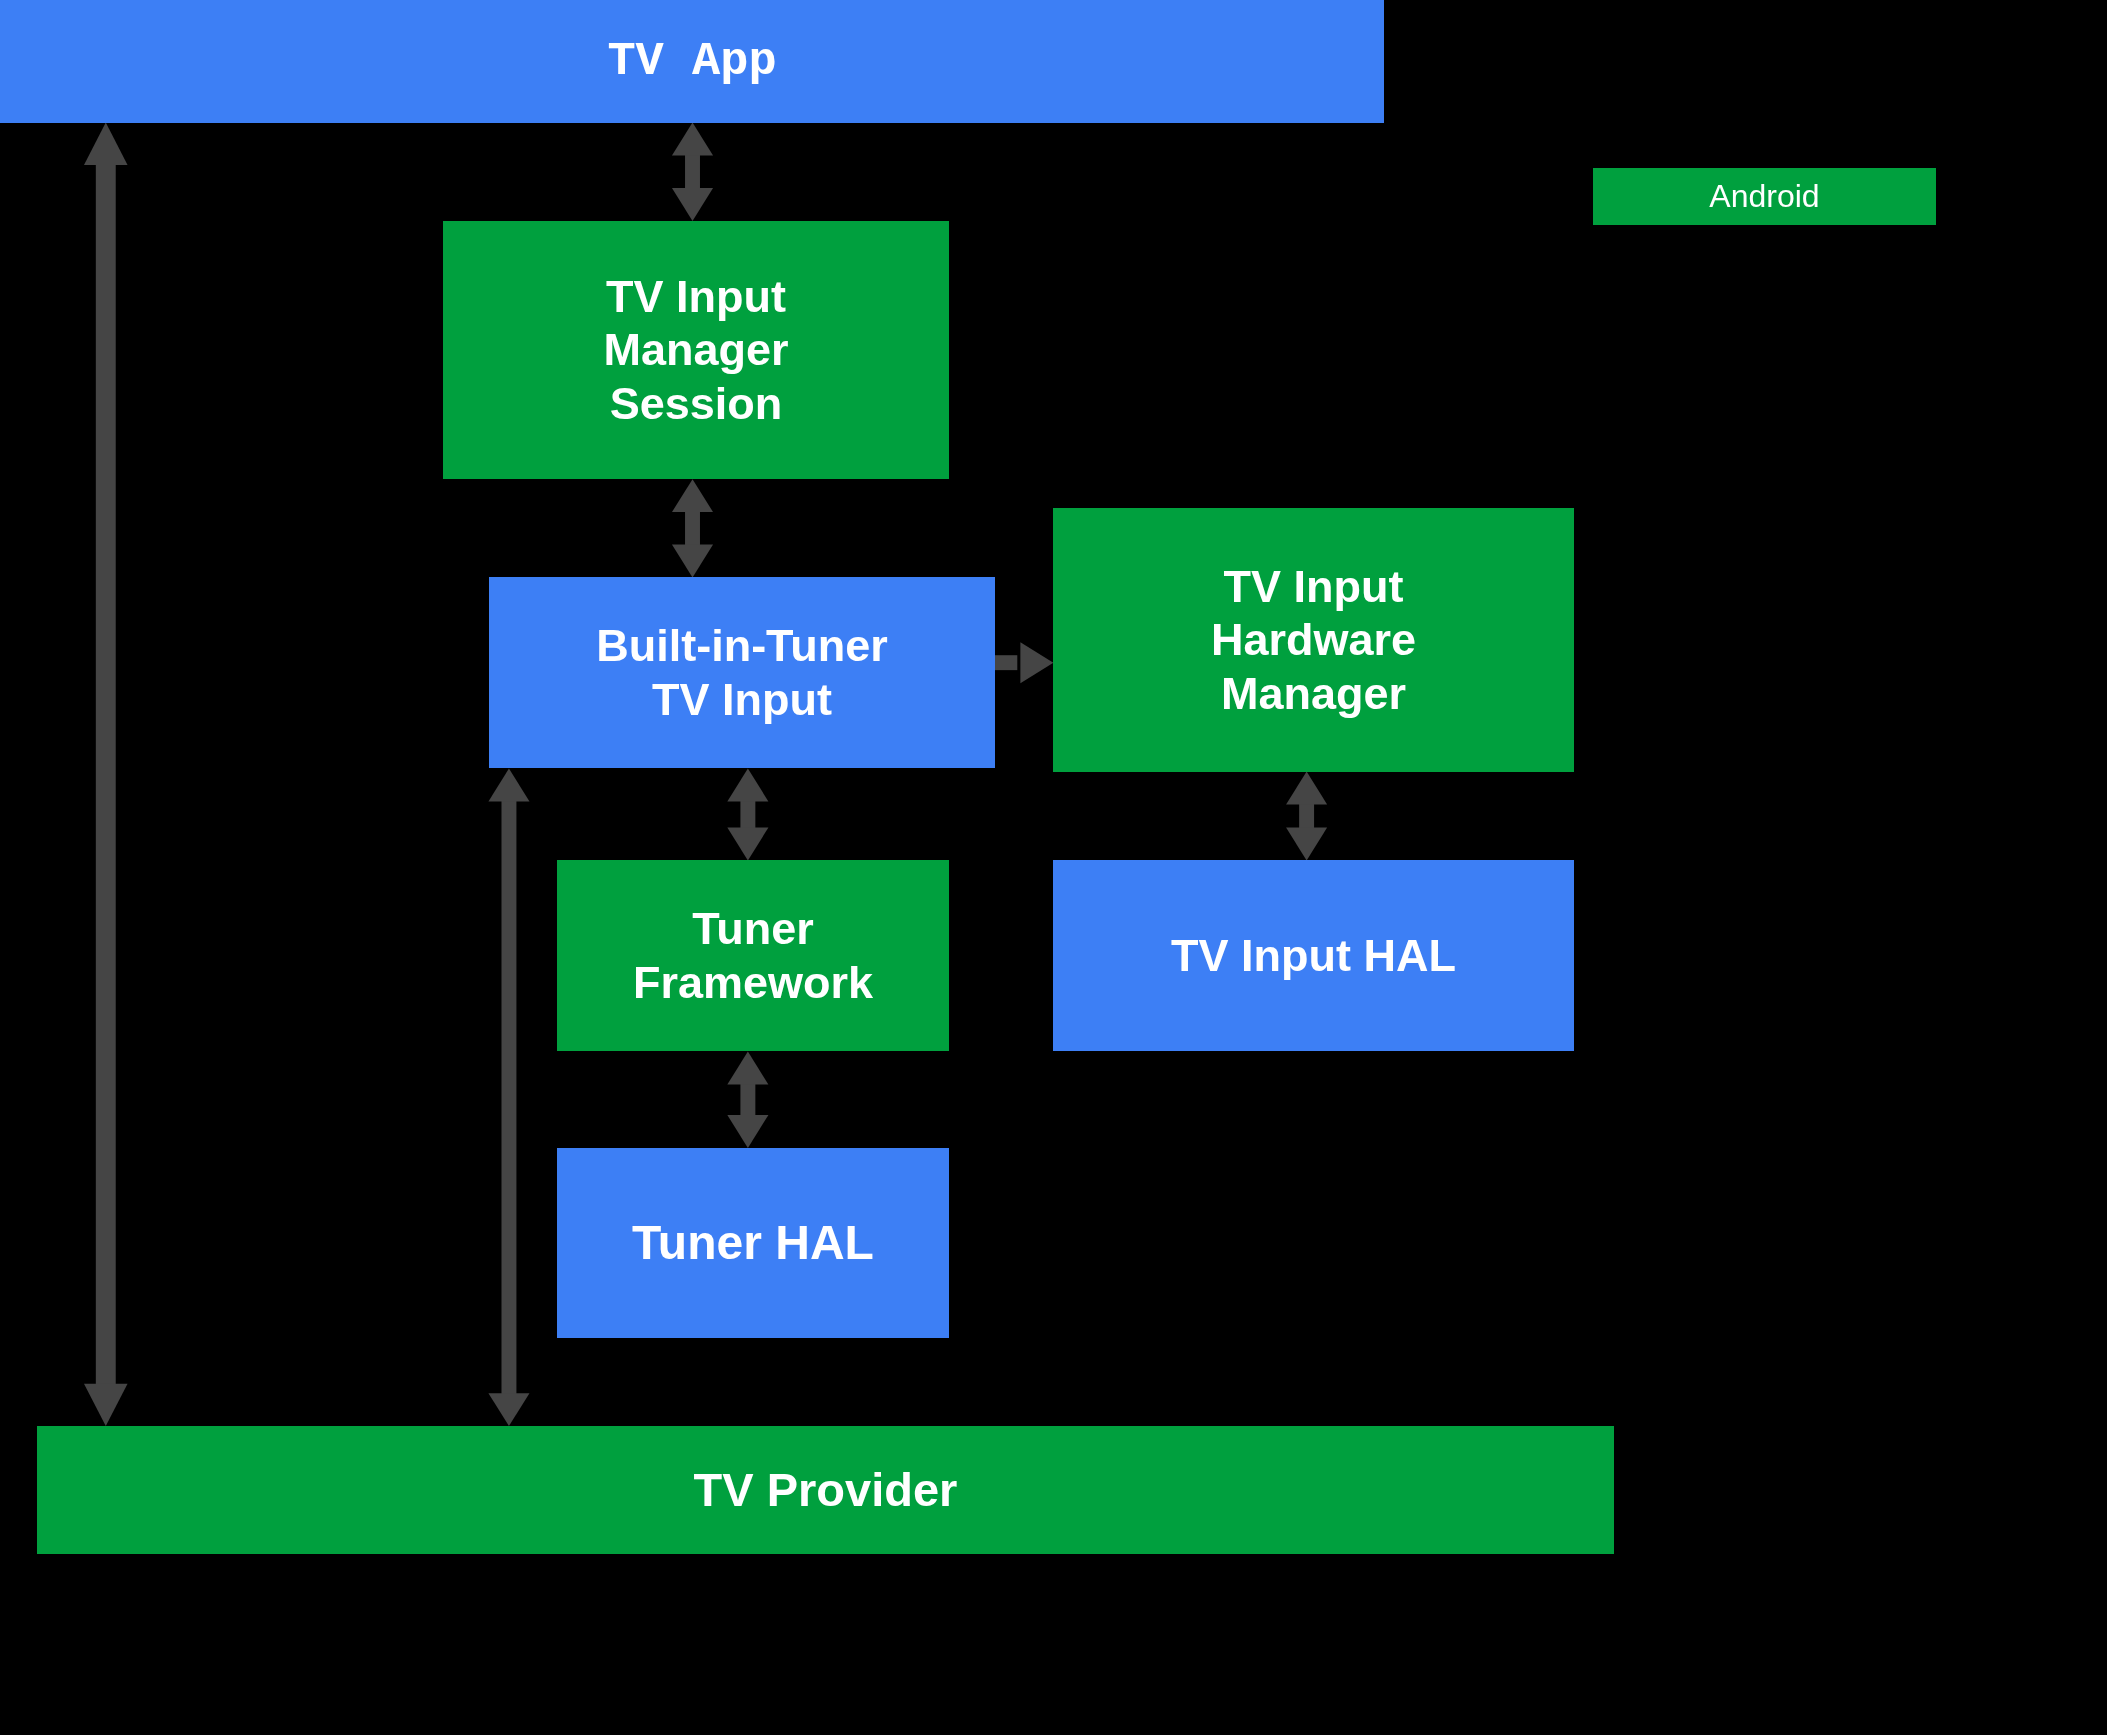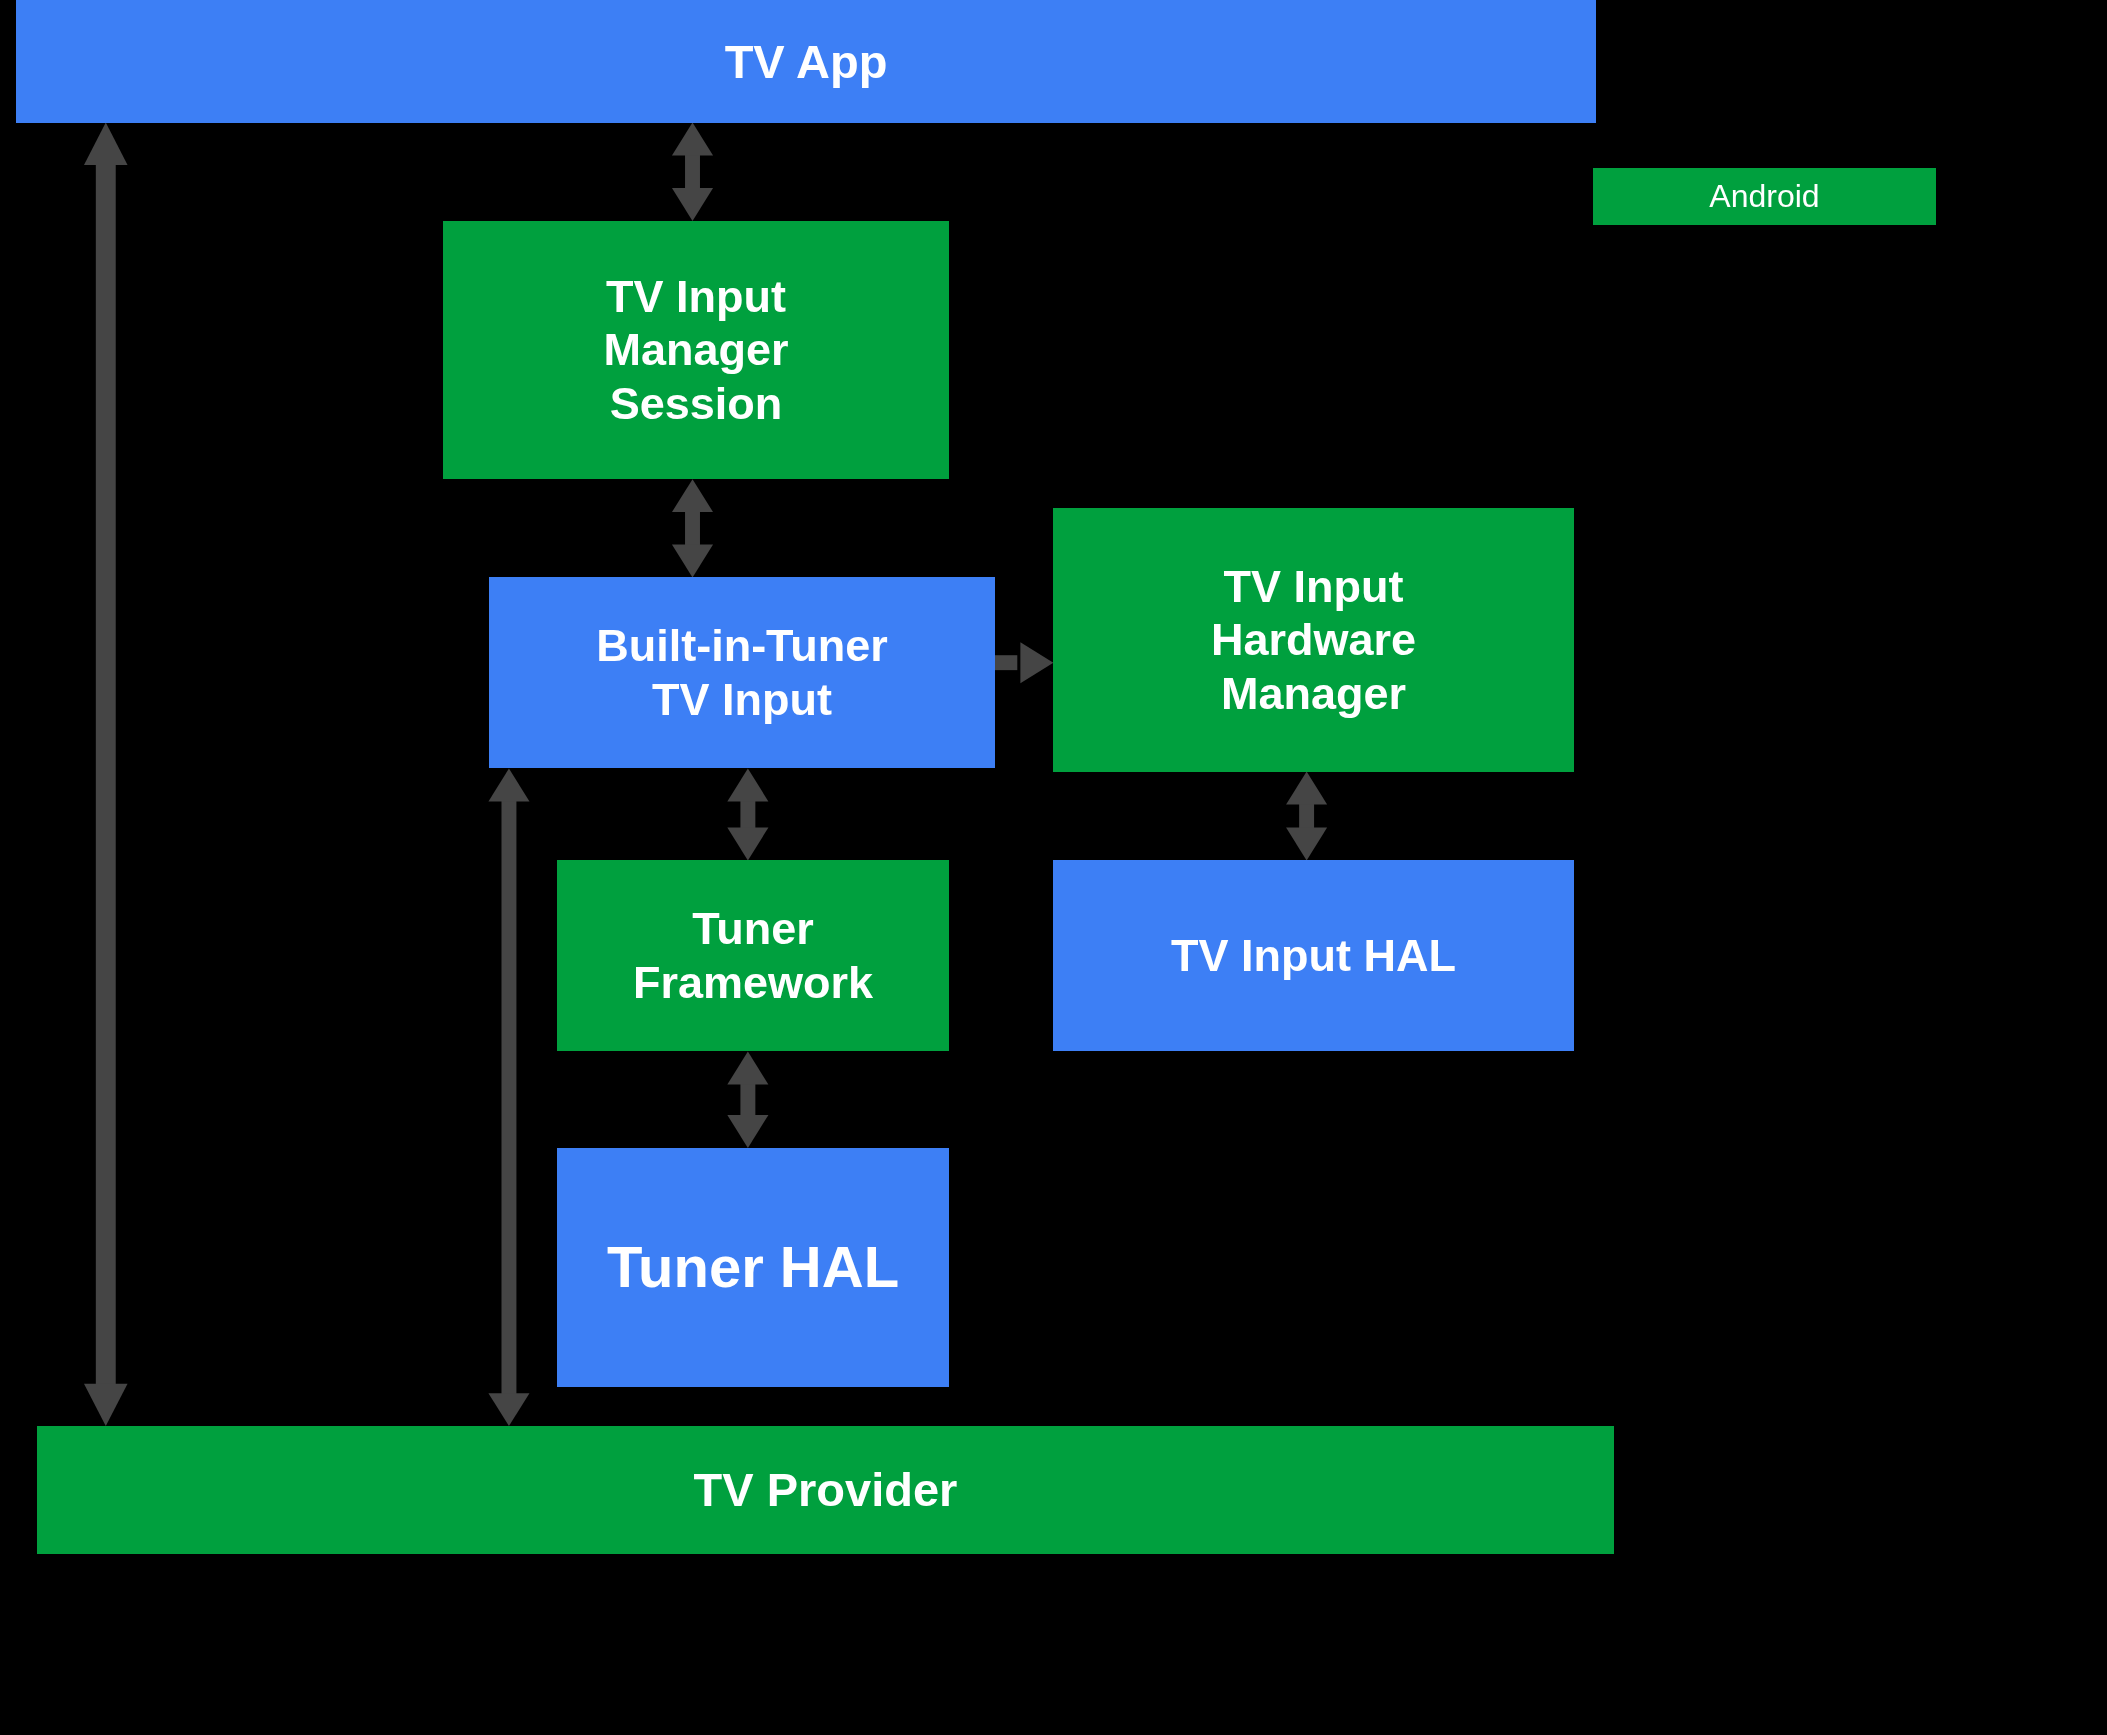--- a/index.html
+++ b/index.html
@@ -31,27 +31,27 @@
     font-weight: bold;
     line-height: 1.18;
     box-sizing: border-box;
     padding: 2.5px 6.2px;
     white-space: pre-line;
   }
   .green { background: #00A03E; }
   .blue  { background: #3D7FF5; }
 
   
-  #node-tv-app                     { left: 16px;    top: 0px;    width: 1580px; height: 123px; font-size: 47px; }
+  #node-tv-app                     { left: 0px;    top: 0px;    width: 1384px; height: 123px; font-size: 47px; font-family: Liberation Mono, monospace; }
   #node-tv-input-manager-session   { left: 443px;  top: 221px;  width: 506px;  height: 258px; font-size: 45px; }
   #node-builtin-tuner-tv-input     { left: 443px;  top: 577px;  width: 506px;  height: 191px; font-size: 45px; margin-left: 46px; }
   #node-tv-input-hardware-manager  { left: 1053px; top: 508px;  width: 521px;  height: 264px; font-size: 45px; }
   #node-tuner-framework            { left: 557px;  top: 860px; width: 392px;  height: 191px; font-size: 45px; }
   #node-tv-input-hal               { left: 1053px; top: 860px; width: 521px;  height: 191px; font-size: 45px; }
-  #node-tuner-hal                  { left: 557px;  top: 1148px; width: 392px;  height: 239px; font-size: 58px; }
+  #node-tuner-hal                  { left: 557px;  top: 1148px; width: 392px;  height: 190px; font-size: 48px; }
   #node-tv-provider                { left: 0px;    top: 1426px; width: 1577px; height: 128px; font-size: 47px; margin-left: 37px; }
 
   
   #legend { position: absolute; left: 1593px; top: 120px; width: 343px; height: 376px; }
   .legend-swatch {
     position: absolute;
     left: 0;
     width: 343px;
     height: 57px;
     display: flex;

